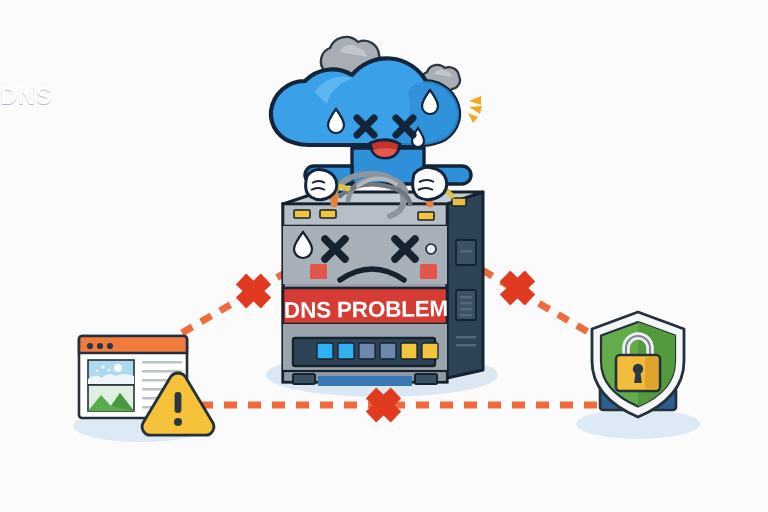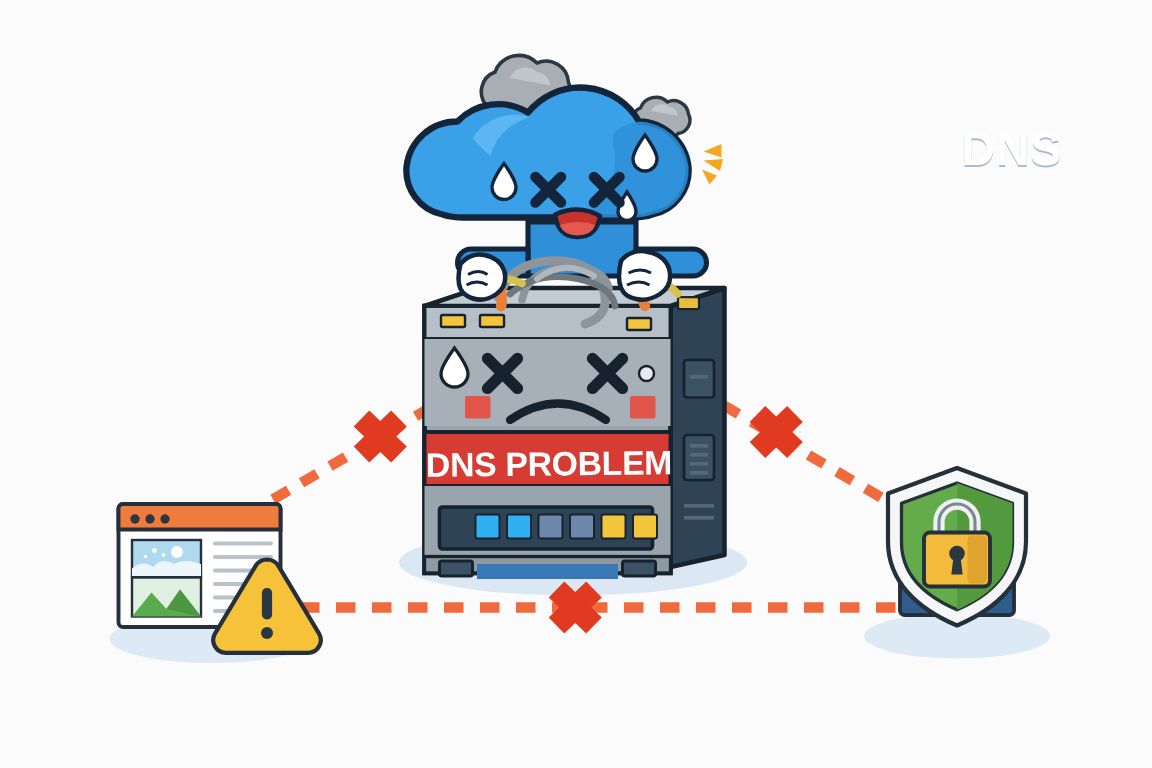--- a/index.html
+++ b/index.html
@@ -29,22 +29,22 @@
     position: absolute;
     font-weight: bold;
     color: #ffffff;
     white-space: nowrap;
     pointer-events: none;
   }
   #dns-cloud-label {
     left: 0;
     top: 82px;
     width: 708px;
-    text-align: right;
-    font-size: 31px;
+    text-align: left;
+    font-size: 24px;
     letter-spacing: 0.5px;
     text-shadow: 0 1px 0 rgba(20,70,120,0.35);
   }
   #dns-banner-label {
     left: 284px;
     top: 297px;
     width: 164px;
     text-align: center;
     font-size: 22.5px;
     letter-spacing: -0.2px;

